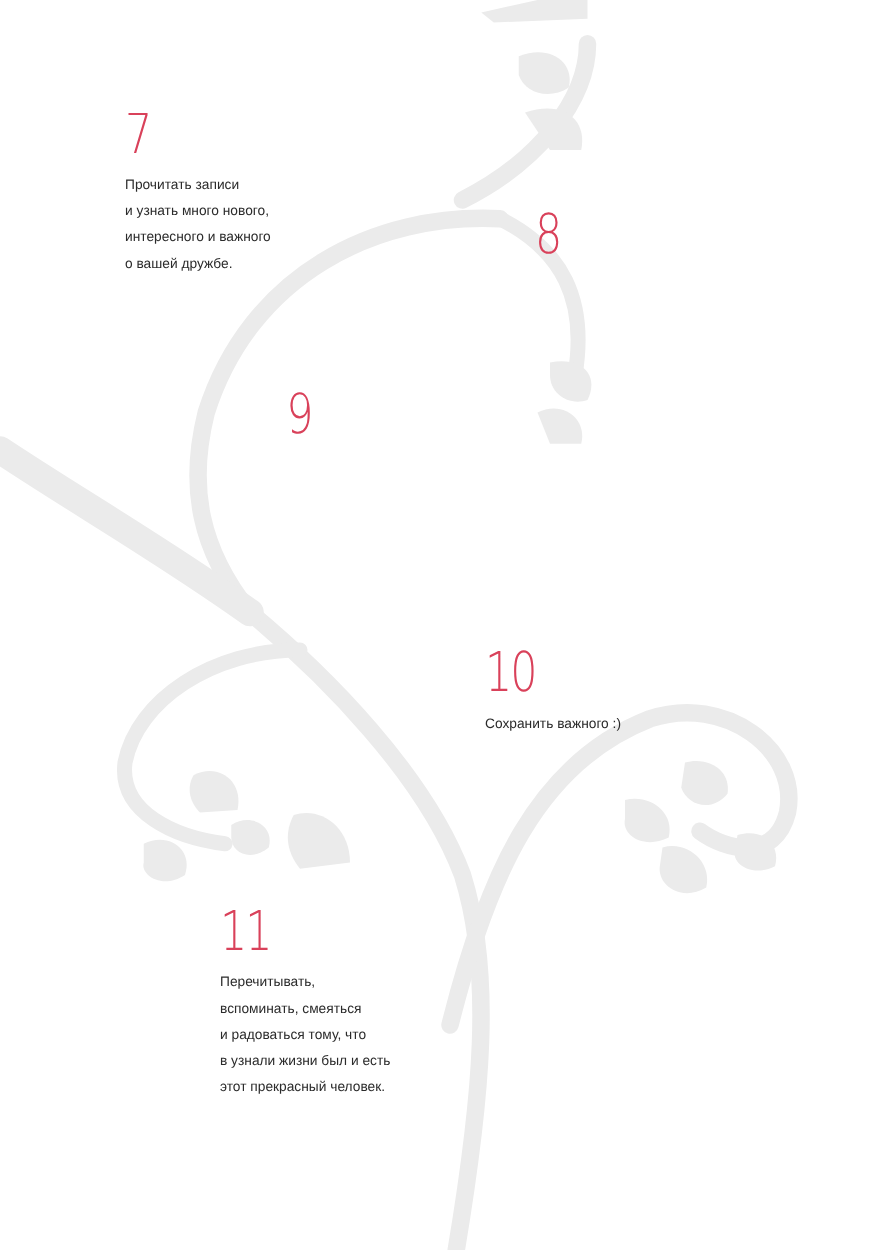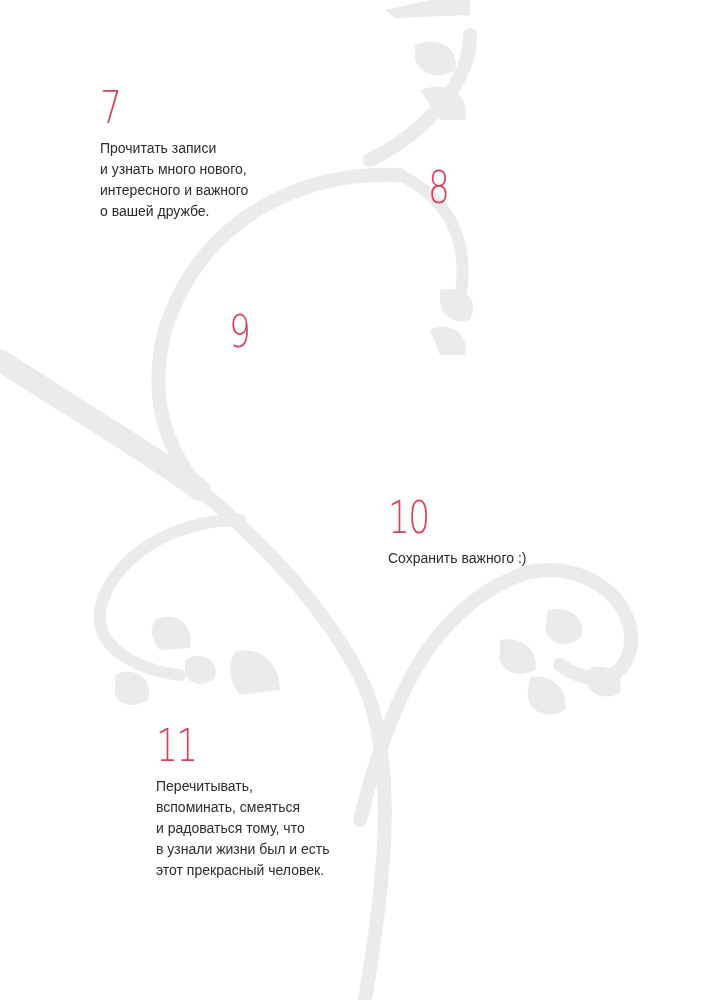--- a/index.html
+++ b/index.html
@@ -17,21 +17,21 @@
       font-size: 44px;
       line-height: 44px;
       letter-spacing: -2px;
       transform: scaleX(0.78);
       transform-origin: left bottom;
       display: block;
       margin-bottom: 8px;
     }
     .step-text {
       color: #2b2b2b;
-      font-size: 14px;
+      font-size: 11px;
       line-height: 21px;
       white-space: pre-line;
     }
   </style>
 </head>
 <body>
 
 <svg class="ornament" viewBox="0 0 715 1000" xmlns="http://www.w3.org/2000/svg">
   <g fill="none" stroke="#ebebeb" stroke-linecap="round">
 
@@ -79,25 +79,25 @@
 </div>
 
 <div class="step" style="left:428px; top:166px;">
   <span class="step-number">8</span>
 </div>
 
 <div class="step" style="left:229px; top:310px;">
   <span class="step-number">9</span>
 </div>
 
-<div class="step" style="left:388px; top:496px;">
+<div class="step" style="left:388px; top:517px;">
   <span class="step-number">10</span>
   <div class="step-text">Сохранить важного :)</div>
 </div>
 
-<div class="step" style="left:156px; top:724px;">
+<div class="step" style="left:176px; top:724px;">
   <span class="step-number">11</span>
   <div class="step-text">Перечитывать,
 вспоминать, смеяться
 и радоваться тому, что
 в узнали жизни был и есть
 этот прекрасный человек.</div>
 </div>
 
 </body></html>

